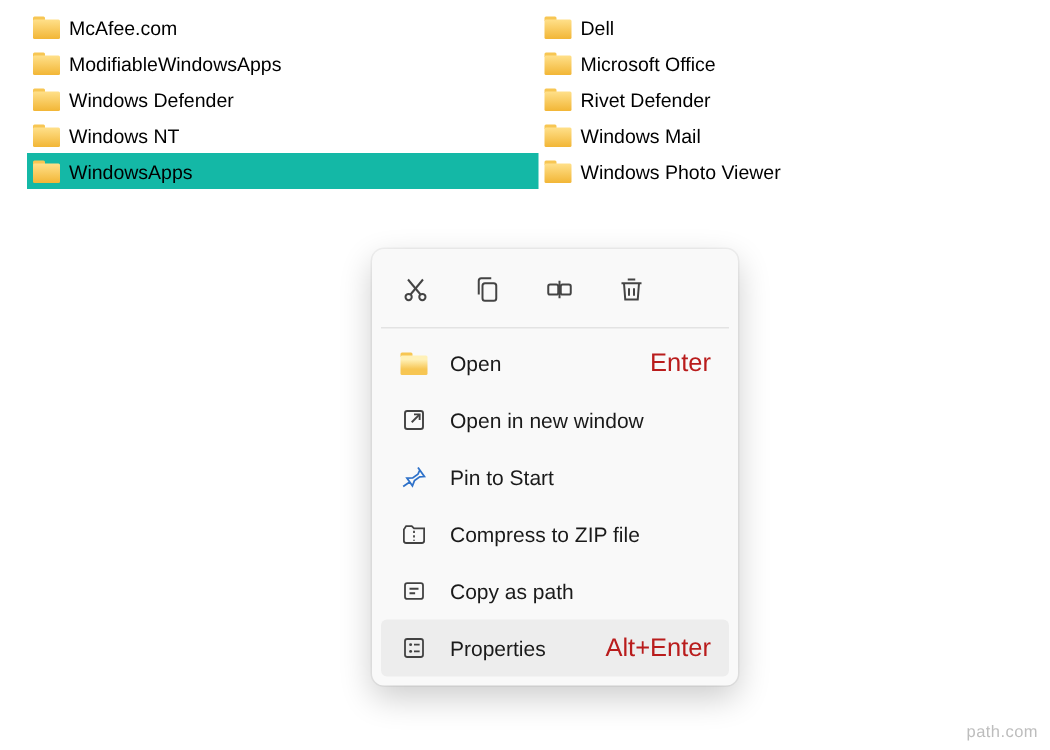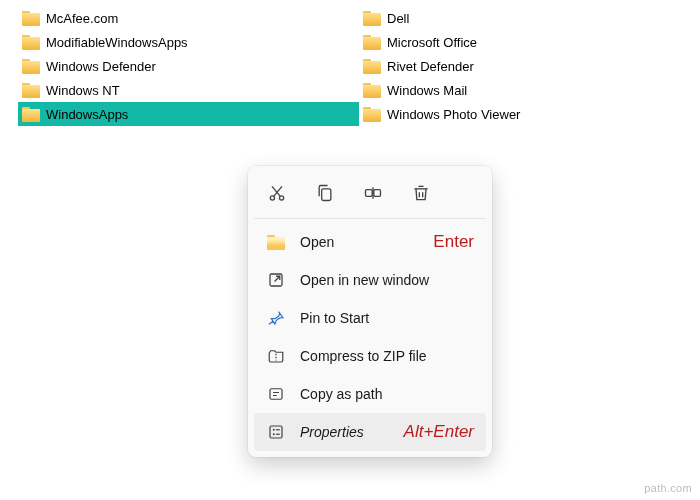--- a/index.html
+++ b/index.html
@@ -82,21 +82,20 @@
     .menu-item {
       display: flex;
       align-items: center;
       height: 38px;
       border-radius: 4px;
       padding: 0 12px;
       color: #1a1a1a;
     }
     .menu-item.highlight {
       background: #ededed;
-      font-style: italic;
     }
     .menu-icon {
       width: 20px; height: 20px;
       display: flex; align-items: center; justify-content: center;
       margin-right: 14px;
       color: #424242;
       flex-shrink: 0;
     }
     .menu-label { flex: 1; font-size: 14px; }
     .menu-shortcut { color: #b91c1c; font-size: 17px; }

